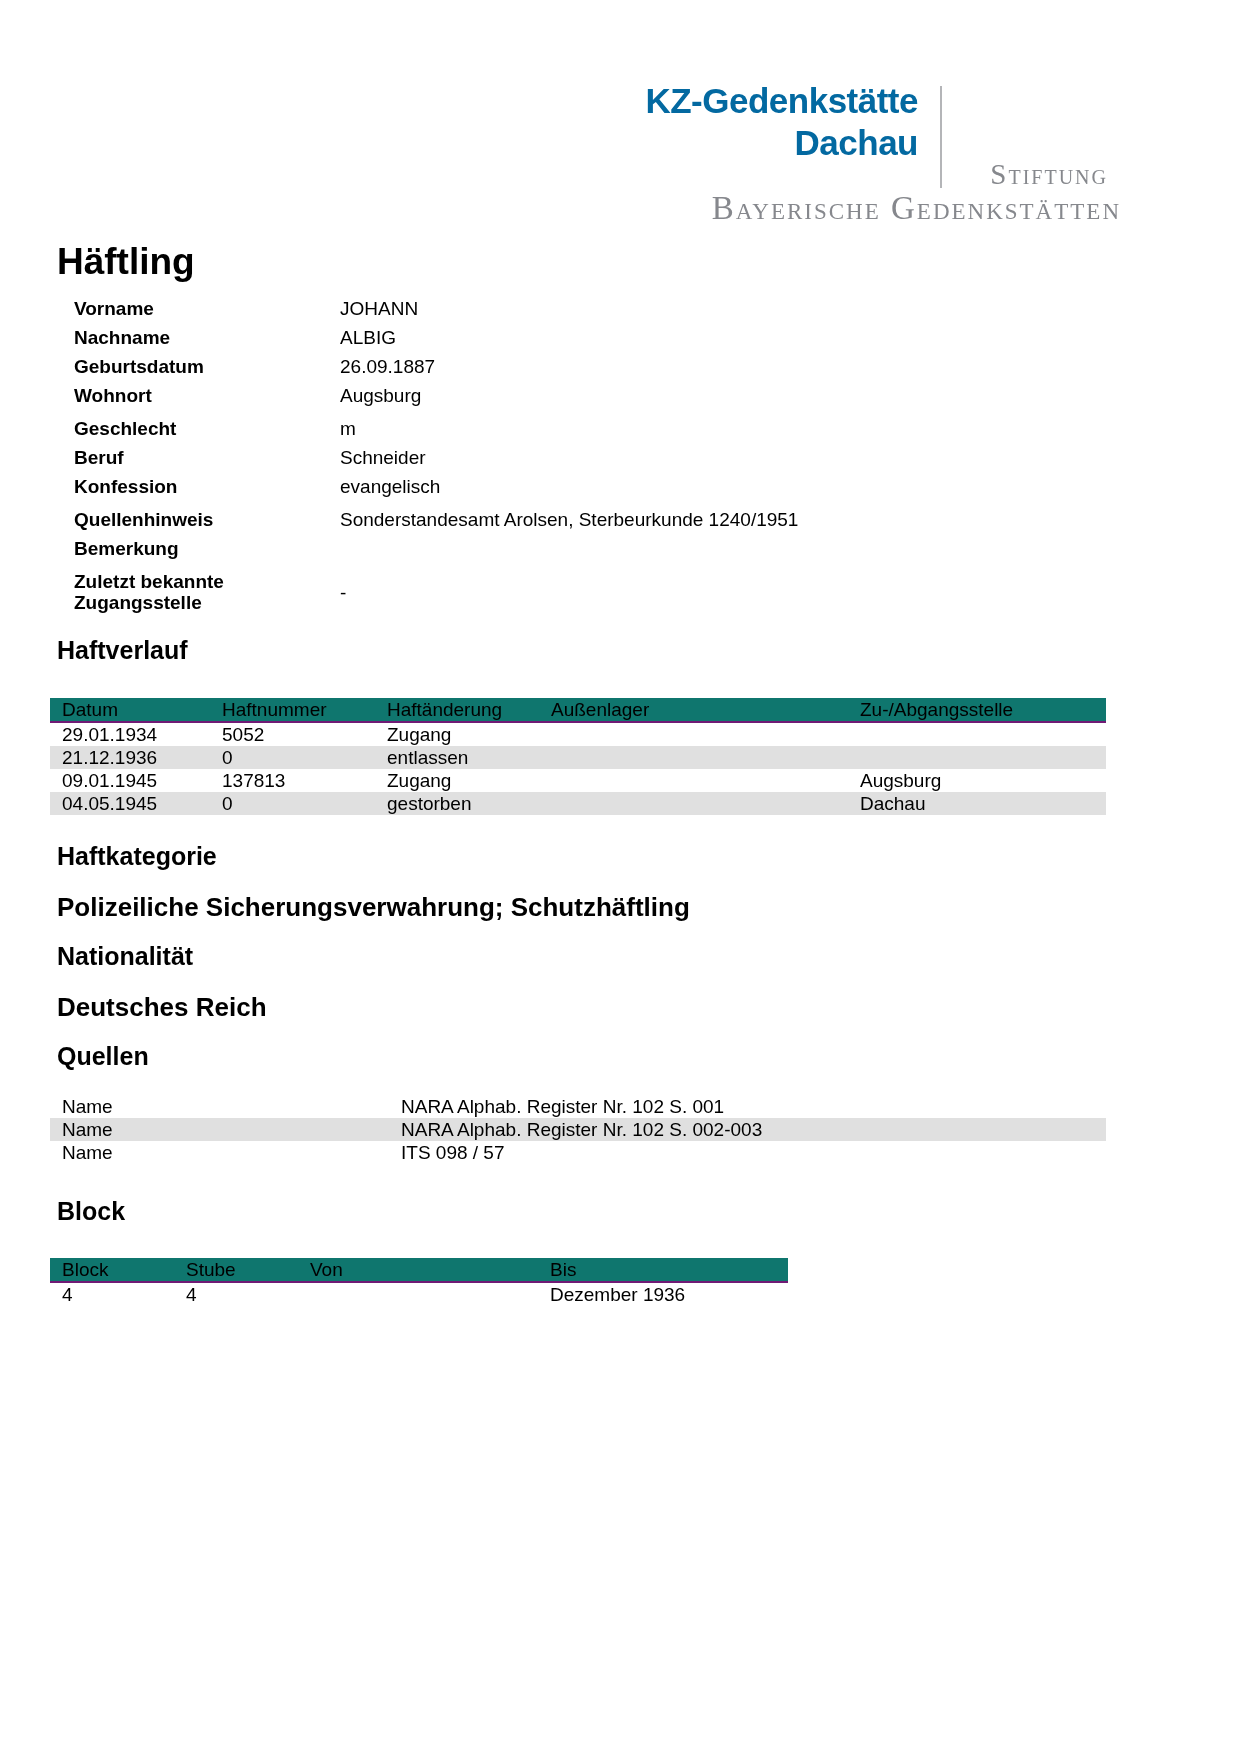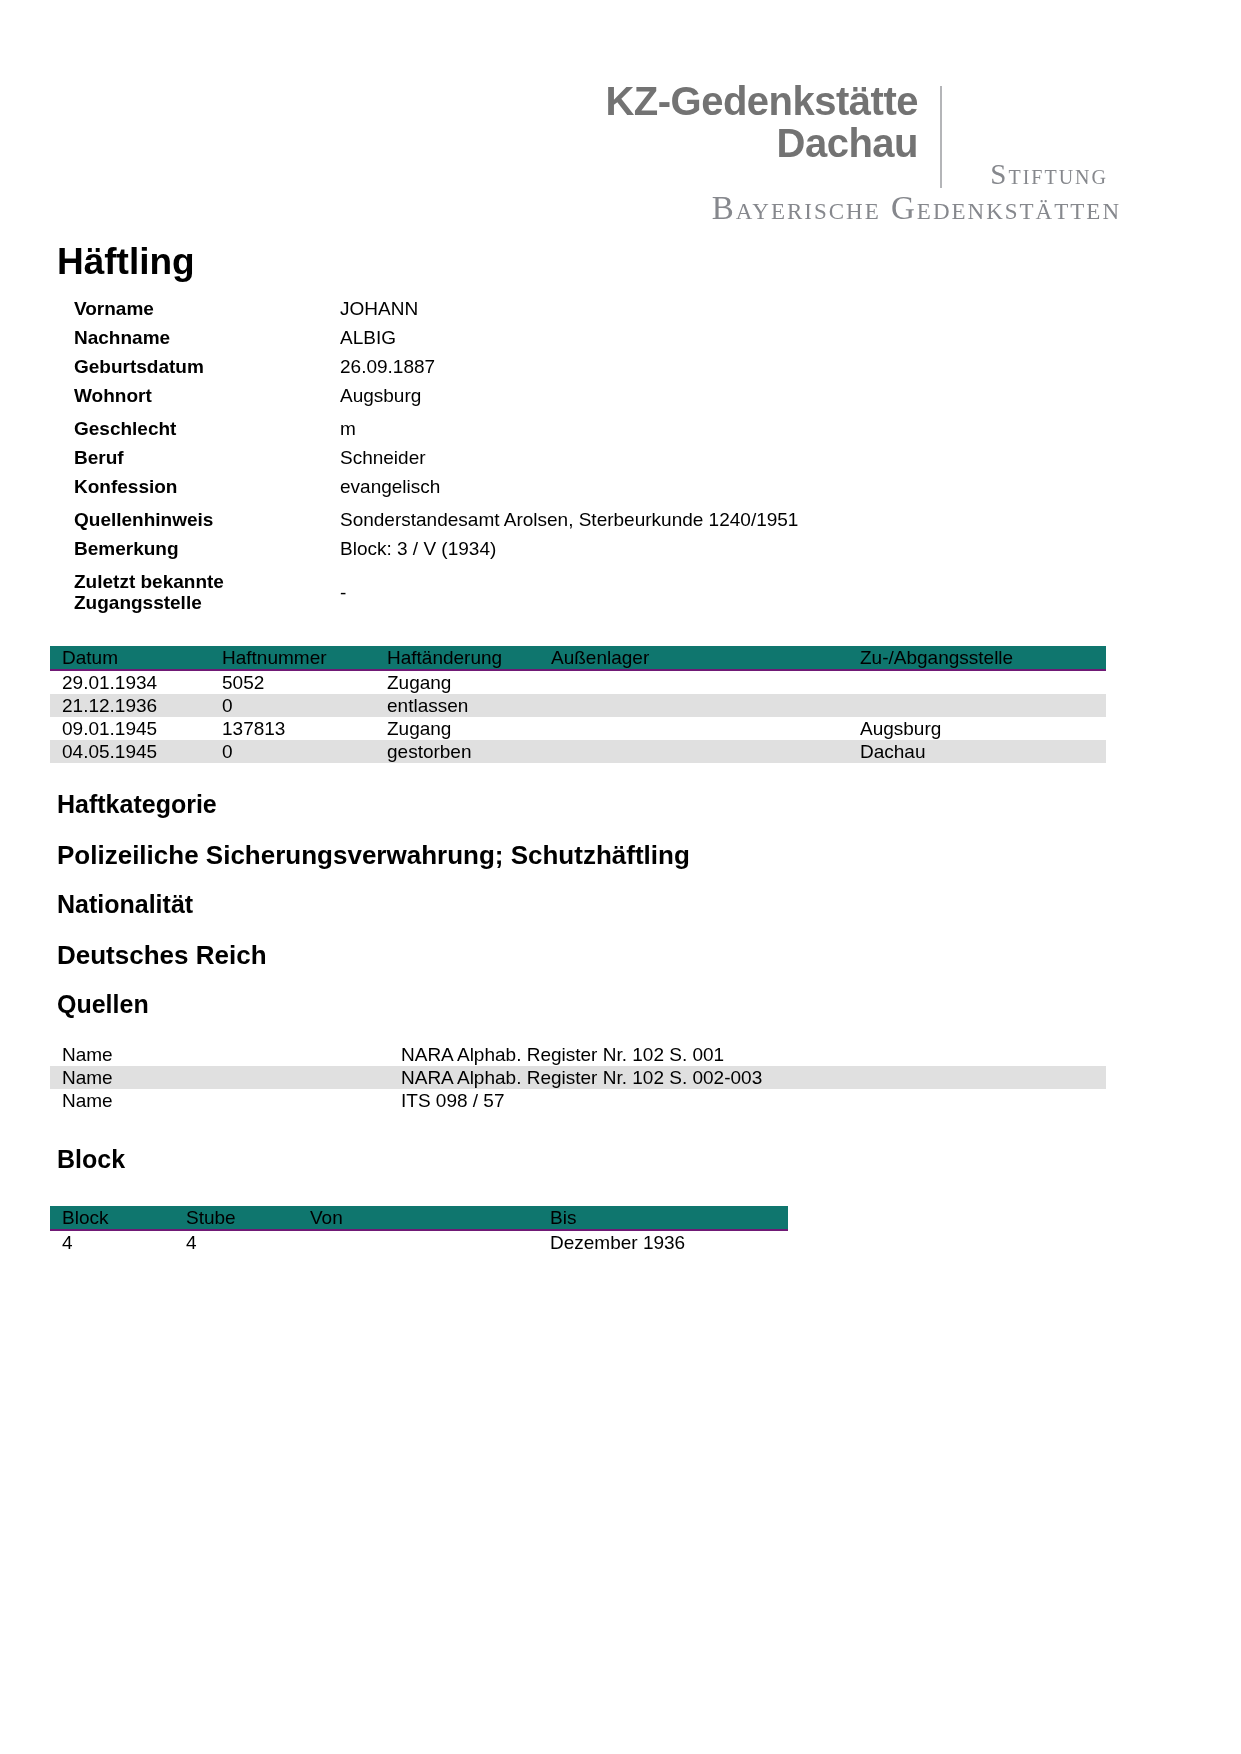--- a/index.html
+++ b/index.html
@@ -10,22 +10,22 @@
     background:#ffffff;
     font-family:"Liberation Sans", sans-serif;
     color:#000;
     overflow:hidden;
   }
 
   
   .logo { position:absolute; top:80px; right:118px; width:600px; height:170px; }
   .logo-name {
     position:absolute; top:0; right:205px;
-    text-align:right; font-weight:700; font-size:40px; line-height:42px;
-    color:#737373; letter-spacing:-0.5px;
+    text-align:right; font-weight:700; font-size:35px; line-height:42px;
+    color:#0369a1; letter-spacing:-0.5px;
   }
   .logo-bar { position:absolute; top:6px; right:181px; width:2px; height:102px; background:#b4b5b8; }
   .logo-stiftung {
     position:absolute; top:78px; right:15px;
     font-family:"Liberation Serif", serif; font-variant:small-caps;
     font-size:29px; letter-spacing:2px; color:#86888d;
   }
   .logo-bayerische {
     position:absolute; top:110px; right:2px;
     font-family:"Liberation Serif", serif; font-variant:small-caps;
@@ -132,31 +132,31 @@
         <div class="flabel">Konfession</div>
         <div class="fvalue">evangelisch</div>
       </div>
       <div class="group-gap"></div>
       <div class="field-row">
         <div class="flabel">Quellenhinweis</div>
         <div class="fvalue">Sonderstandesamt Arolsen, Sterbeurkunde 1240/1951</div>
       </div>
       <div class="field-row">
         <div class="flabel">Bemerkung</div>
-        <div class="fvalue">Block: 3 / V (1934)</div>
       </div>
       <div class="group-gap"></div>
       <div class="field-row twoline">
         <div class="flabel">
             <span class="wrap">Zuletzt bekannte Zugangsstelle</span>
           </div>
         <div class="fvalue">-</div>
       </div>
     </div>
 
+    <div class="section-heading indent mt-haftverlauf">Haftverlauf</div>
 
     <div class="dtable haft-table">
       <div class="trow header">
         <div class="tcell haft-c0">Datum</div>
         <div class="tcell haft-c1">Haftnummer</div>
         <div class="tcell haft-c2">Haftänderung</div>
         <div class="tcell haft-c3">Außenlager</div>
         <div class="tcell haft-c4">Zu-/Abgangsstelle</div>
       </div>
       <div class="trow">

